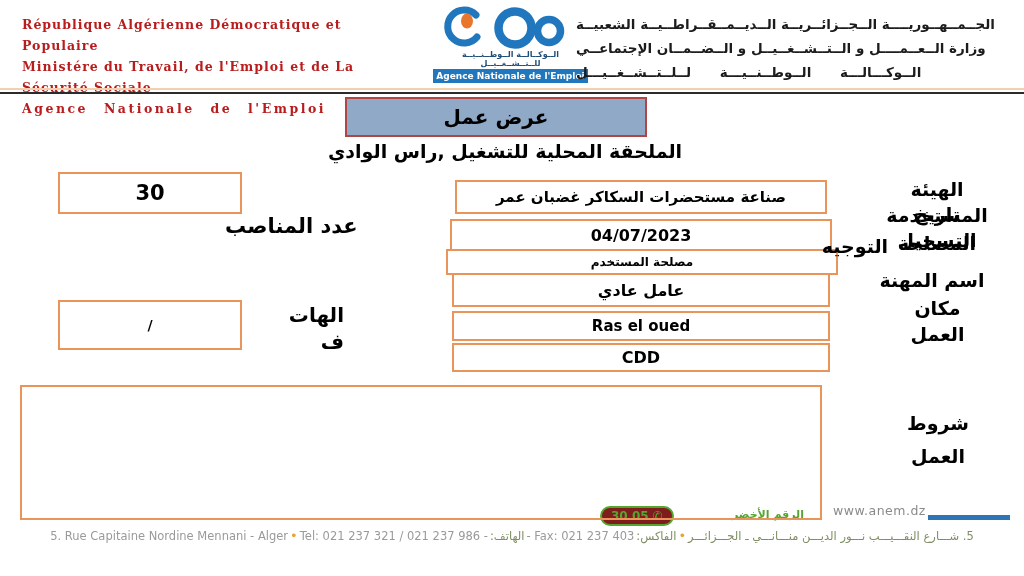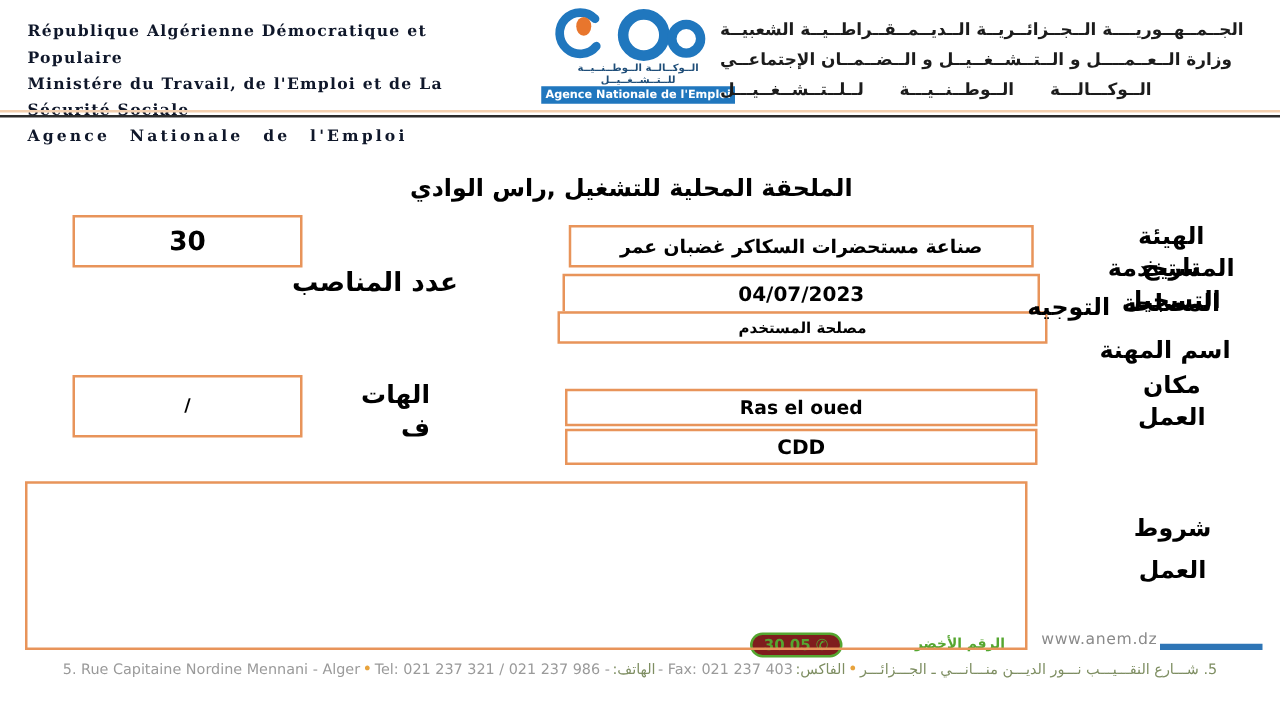--- a/index.html
+++ b/index.html
@@ -5,21 +5,21 @@
   html,body { margin:0; padding:0; background:#fff; }
   .page {
     position:relative; width:1024px; height:576px; background:#ffffff;
     overflow:hidden; font-family:"DejaVu Sans", sans-serif; color:#000;
   }
 
   
   .hdr-fr {
     position:absolute; left:22px; top:14px; width:400px;
     font-family:"DejaVu Serif", serif; font-weight:bold; font-size:12.5px;
-    line-height:21px; letter-spacing:1px; color:#0f172a;
+    line-height:21px; letter-spacing:1px; color:#b91c1c;
   }
   .hdr-fr .fr3 { letter-spacing:2.5px; word-spacing:9px; }
 
   .logo { position:absolute; left:433px; top:6px; width:155px; text-align:center; }
   .logo svg { display:block; margin:0 auto; }
   .logo-ar { font-size:8px; font-weight:bold; color:#1f4e79; margin-top:-2px; direction:rtl; }
   .logo-bar { background:#2077be; color:#ffffff; font-size:9px; font-weight:bold; padding:2px 1px 2px; margin-top:1px; }
 
   .hdr-ar {
     position:absolute; right:16px; top:12px; width:432px; direction:rtl;
@@ -41,21 +41,21 @@
     position:absolute; left:300px; top:140px; width:410px; text-align:center;
     font-size:19px; font-weight:bold; direction:rtl;
   }
 
   
   .obox {
     position:absolute; border:2px solid #e8945a; background:#fff;
     display:flex; align-items:center; justify-content:center; font-weight:bold;
   }
   .count-box    { left:58px;  top:172px; width:180px; height:38px; font-size:21px; }
-  .count-label  { position:absolute; left:225px; top:214px; width:150px; font-size:21px; font-weight:bold; direction:rtl; text-align:center; }
+  .count-label  { position:absolute; left:225px; top:214px; width:150px; font-size:21px; font-weight:bold; direction:rtl; text-align:left; }
 
   .b-employer { left:455px; top:180px; width:368px; height:30px; font-size:15px; direction:rtl; }
   .b-date     { left:450px; top:219px; width:378px; height:28px; font-size:16px; }
   .b-dept     { left:446px; top:249px; width:388px; height:22px; font-size:12px; direction:rtl; }
   .b-prof     { left:452px; top:273px; width:374px; height:30px; font-size:16px; direction:rtl; }
   .b-place    { left:452px; top:311px; width:374px; height:26px; font-size:15px; }
   .b-contract { left:452px; top:343px; width:374px; height:25px; font-size:16px; }
 
   .phone-box   { left:58px; top:300px; width:180px; height:46px; font-size:14px; }
   .phone-label {
@@ -124,28 +124,30 @@
 
   <div class="hdr-ar">
     <div>الجــمــهــوريــــة الــجــزائــريــة الــديــمــقــراطــيــة الشعبيــة</div>
     <div>وزارة الــعــمــــل و الــتــشــغــيــل و الــضــمــان الإجتماعــي</div>
     <div class="ar3">الــوكـــالـــة الــوطــنــيـــة لــلــتــشــغــيـــل</div>
   </div>
 
   <div class="rule-peach"></div>
   <div class="rule-dark"></div>
 
+  <div class="title-box">عرض عمل</div>
   <div class="subtitle">الملحقة المحلية للتشغيل ,راس الوادي</div>
 
   <div class="obox count-box">30</div>
   <div class="count-label">عدد المناصب</div>
 
   <div class="obox b-employer">صناعة مستحضرات السكاكر غضبان عمر</div>
   <div class="obox b-date">04/07/2023</div>
   <div class="obox b-dept">مصلحة المستخدم</div>
+  <div class="obox b-prof">عامل عادي</div>
   <div class="obox b-place">Ras el oued</div>
   <div class="obox b-contract">CDD</div>
 
   <div class="flabel l-employer">الهيئة المستخدمة</div>
   <div class="flabel l-regdate">تاريخ التسجيل</div>
   <div class="flabel l-dept">المصلحة</div>
   <div class="flabel l-orient">التوجيه</div>
   <div class="flabel l-prof">اسم المهنة</div>
   <div class="flabel l-place">مكان العمل</div>
   <div class="flabel l-conditions">شروط العمل</div>

